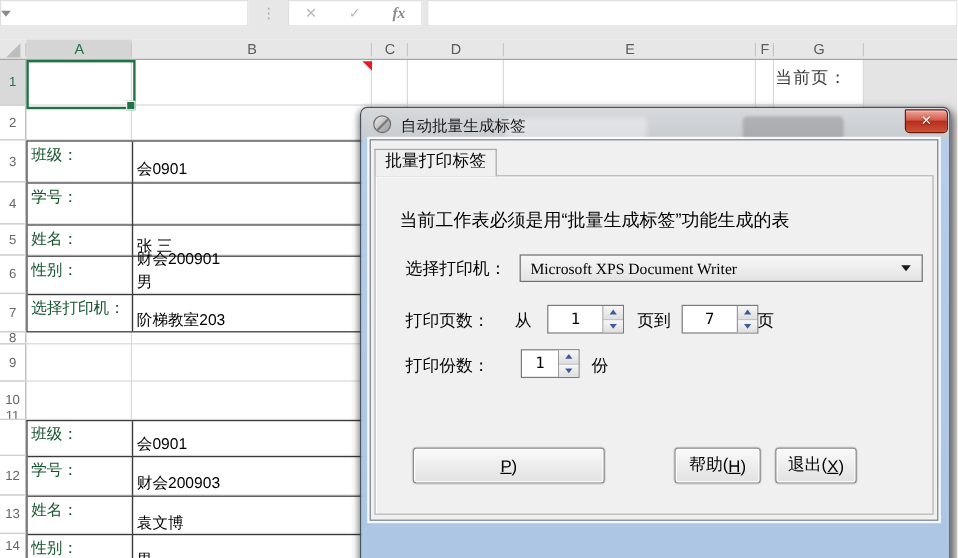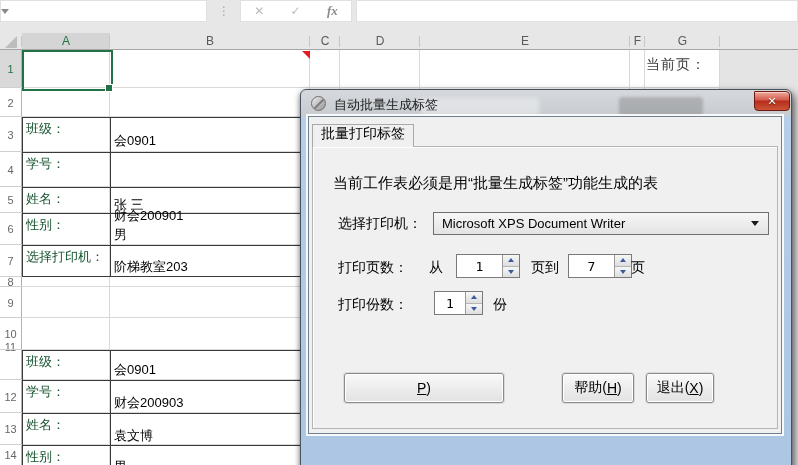--- a/index.html
+++ b/index.html
@@ -71,21 +71,21 @@
               box-shadow:0 0 0 1px #72808f, 0 0 0 3px rgba(255,255,255,.9);}
   .tab{position:absolute;left:3px;top:7px;width:102px;height:23px;background:#f0f0f0;z-index:2;
        border:1px solid #a9a9a9;border-bottom:none;box-sizing:border-box;
        display:flex;align-items:flex-start;justify-content:center;font-size:14px;}
   .tabpage{position:absolute;left:3px;top:29px;width:466px;height:283px;border:1px solid #b4b4b4;
            box-sizing:border-box;box-shadow:inset 1px 1px 0 #fff;}
   .notice{position:absolute;left:24px;top:57px;font-size:15px;color:#000000;white-space:nowrap;}
   .dlbl{position:absolute;font-size:14px;color:#000;white-space:nowrap;}
   .combo{position:absolute;left:124px;top:95px;width:336px;height:23px;border:1px solid #6f6f6f;box-sizing:border-box;
          background:linear-gradient(#f7f7f7,#e3e3e3);display:flex;align-items:center;}
-  .combo-text{flex:1;padding-left:8px;font-family:Liberation Sans, sans-serif;font-size:13px;
+  .combo-text{flex:1;padding-left:8px;font-family:Liberation Serif, serif;font-size:13px;
               white-space:nowrap;overflow:hidden;}
   .combo-arrow{width:0;height:0;border-left:4px solid transparent;border-right:4px solid transparent;
                border-top:5px solid #1a1a1a;margin-right:9px;}
   .spin{position:absolute;display:flex;height:24px;border:1px solid #7a7a7a;background:#fff;box-sizing:border-box;}
   .spin-val{display:flex;align-items:center;justify-content:center;
             font-family:"DejaVu Sans Mono","Liberation Mono",monospace;font-size:13px;}
   .spin-btns{display:flex;flex-direction:column;width:16px;border-left:1px solid #9a9a9a;}
   .spin-b{flex:1;display:flex;align-items:center;justify-content:center;
           background:linear-gradient(#f7f7f7,#dedede);border-bottom:1px solid #b5b5b5;}
   .spin-b:last-child{border-bottom:none;}

